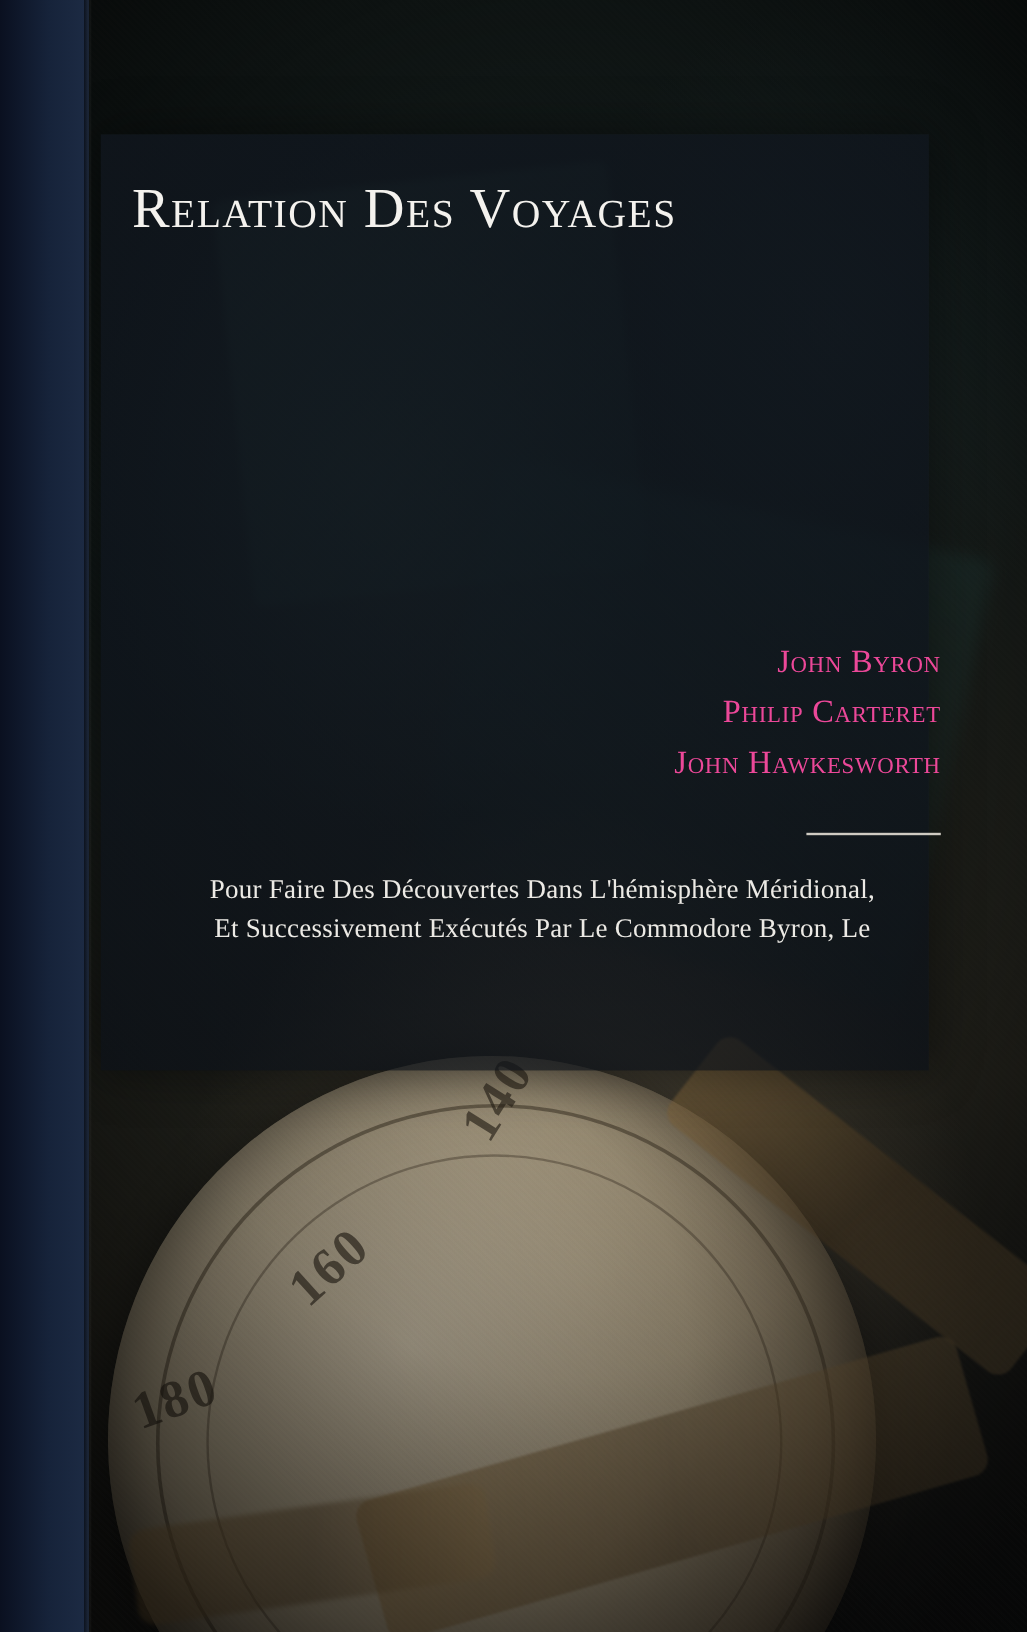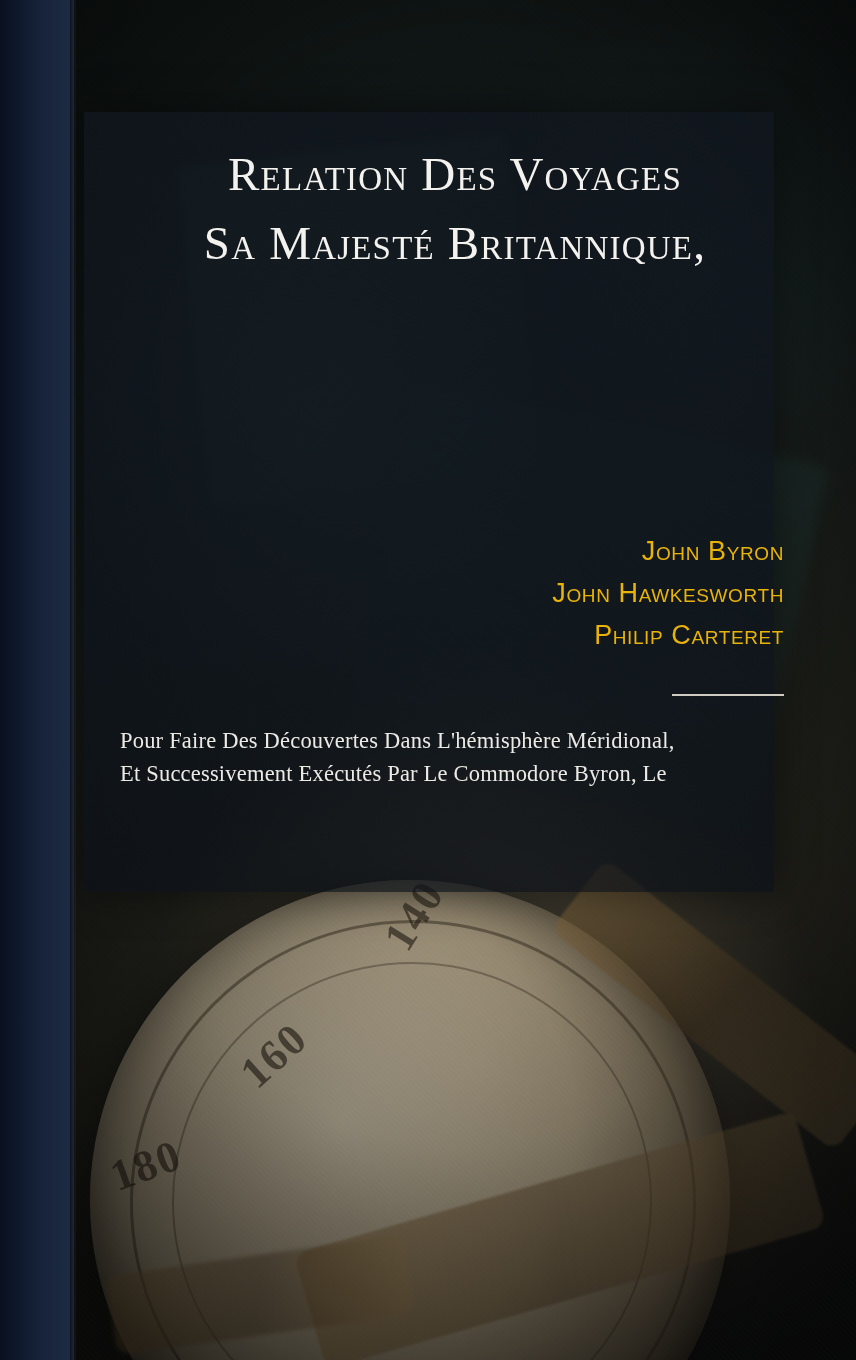--- a/index.html
+++ b/index.html
@@ -145,21 +145,20 @@
     height: 780px;
     background: linear-gradient(180deg, rgba(16,22,30,0.80) 0%, rgba(14,20,28,0.78) 55%, rgba(12,17,24,0.72) 100%);
     box-shadow: 0 0 40px rgba(0,0,0,0.45);
   }
 
   .title-block {
     position: absolute;
     left: 110px;
     top: 140px;
     width: 690px;
-    text-align: center;
   }
   .title-line {
     color: #f4f2ee;
     font-family: "Liberation Serif", serif;
     font-size: 47px;
     line-height: 69px;
     font-weight: normal;
     letter-spacing: 1.2px;
     font-variant: small-caps;
     text-transform: capitalize;
@@ -167,43 +166,43 @@
   }
 
   .authors {
     position: absolute;
     right: 72px;
     top: 530px;
     width: 560px;
     text-align: right;
   }
   .author {
-    color: #eab308;
-    font-family: Liberation Sans, sans-serif;
+    color: #ec4899;
+    font-family: Liberation Serif, serif;
     font-size: 27px;
     line-height: 42px;
     font-variant: small-caps;
     letter-spacing: 0.6px;
   }
 
   .rule {
     position: absolute;
     right: 72px;
     top: 694px;
     width: 112px;
     height: 2px;
     background: #cfcbc2;
   }
 
   .subtitle {
     position: absolute;
     left: 120px;
     right: 72px;
     top: 724px;
-    text-align: left;
+    text-align: center;
     color: #eceae5;
     font-family: "Liberation Serif", serif;
     font-size: 22.5px;
     line-height: 33px;
     letter-spacing: 0.2px;
   }
   .subtitle div { white-space: nowrap; }
 
   .noise {
     position: absolute;
@@ -239,27 +238,26 @@
   <div class="brass-arm arm-b"></div>
   <div class="brass-arm arm-c"></div>
 
   <div class="vignette"></div>
   <div class="noise"></div>
 
   <div class="text-plate"></div>
 
   <div class="title-block">
     <div class="title-line">Relation Des Voyages</div>
-    <div class="title-line">Sa Majesté Britannique,</div>
   </div>
 
   <div class="authors">
     <div class="author">John Byron</div>
+    <div class="author">Philip Carteret</div>
     <div class="author">John Hawkesworth</div>
-    <div class="author">Philip Carteret</div>
   </div>
 
   <div class="rule"></div>
 
   <div class="subtitle">
     <div>Pour Faire Des Découvertes Dans L'hémisphère Méridional,</div>
     <div>Et Successivement Exécutés Par Le Commodore Byron, Le</div>
   </div>
 
 </div>

